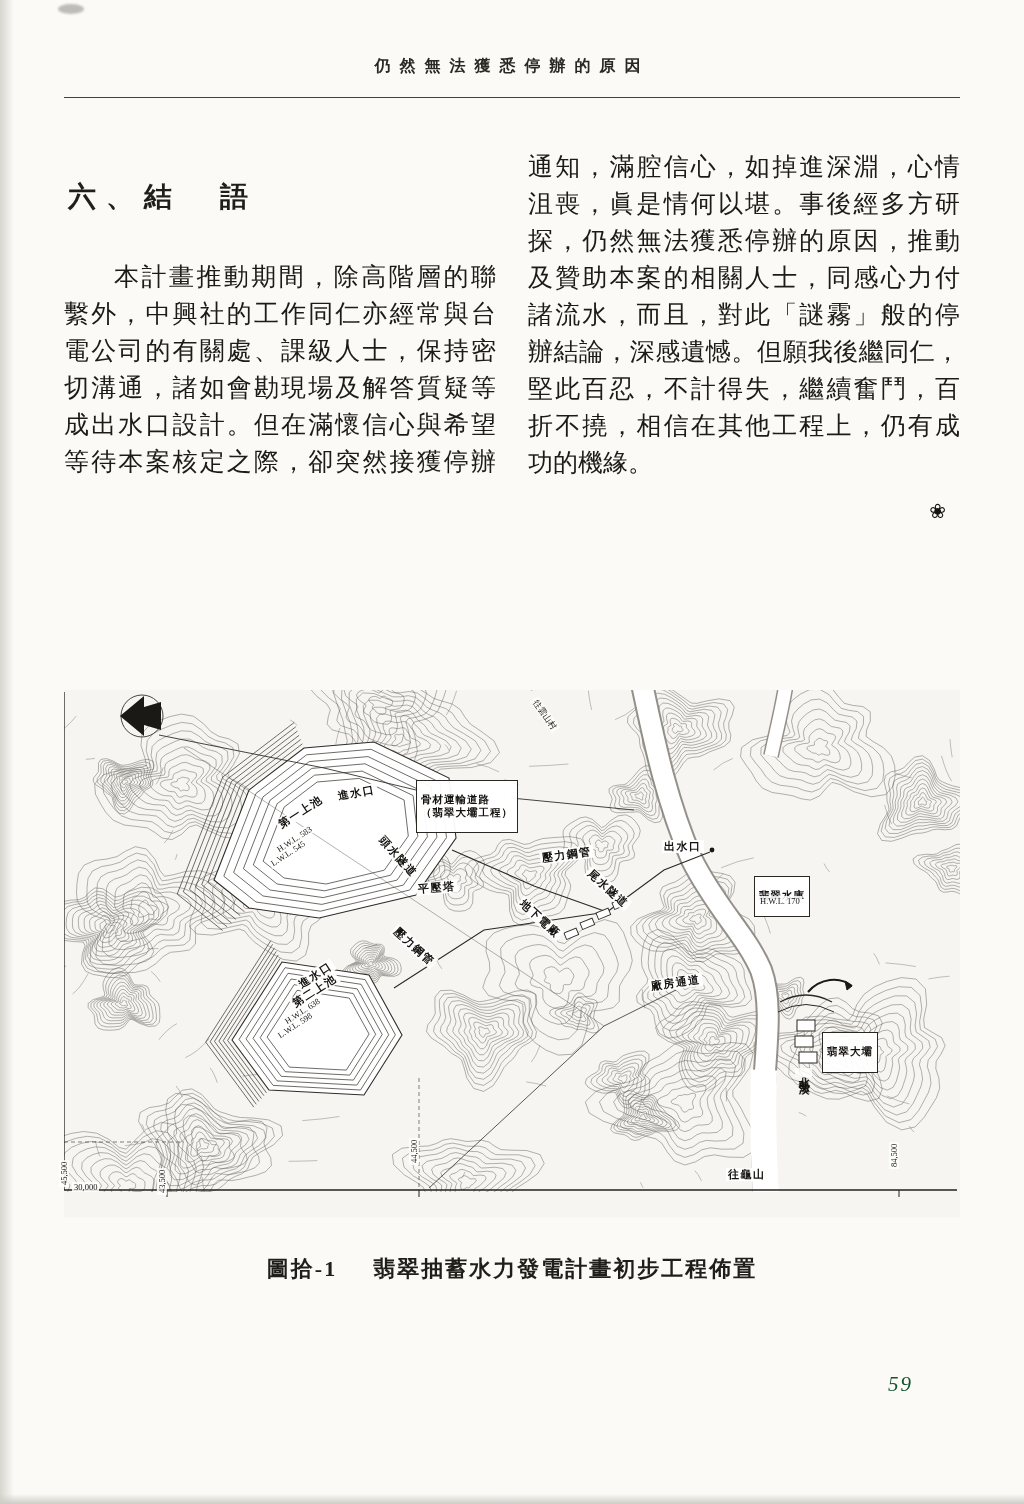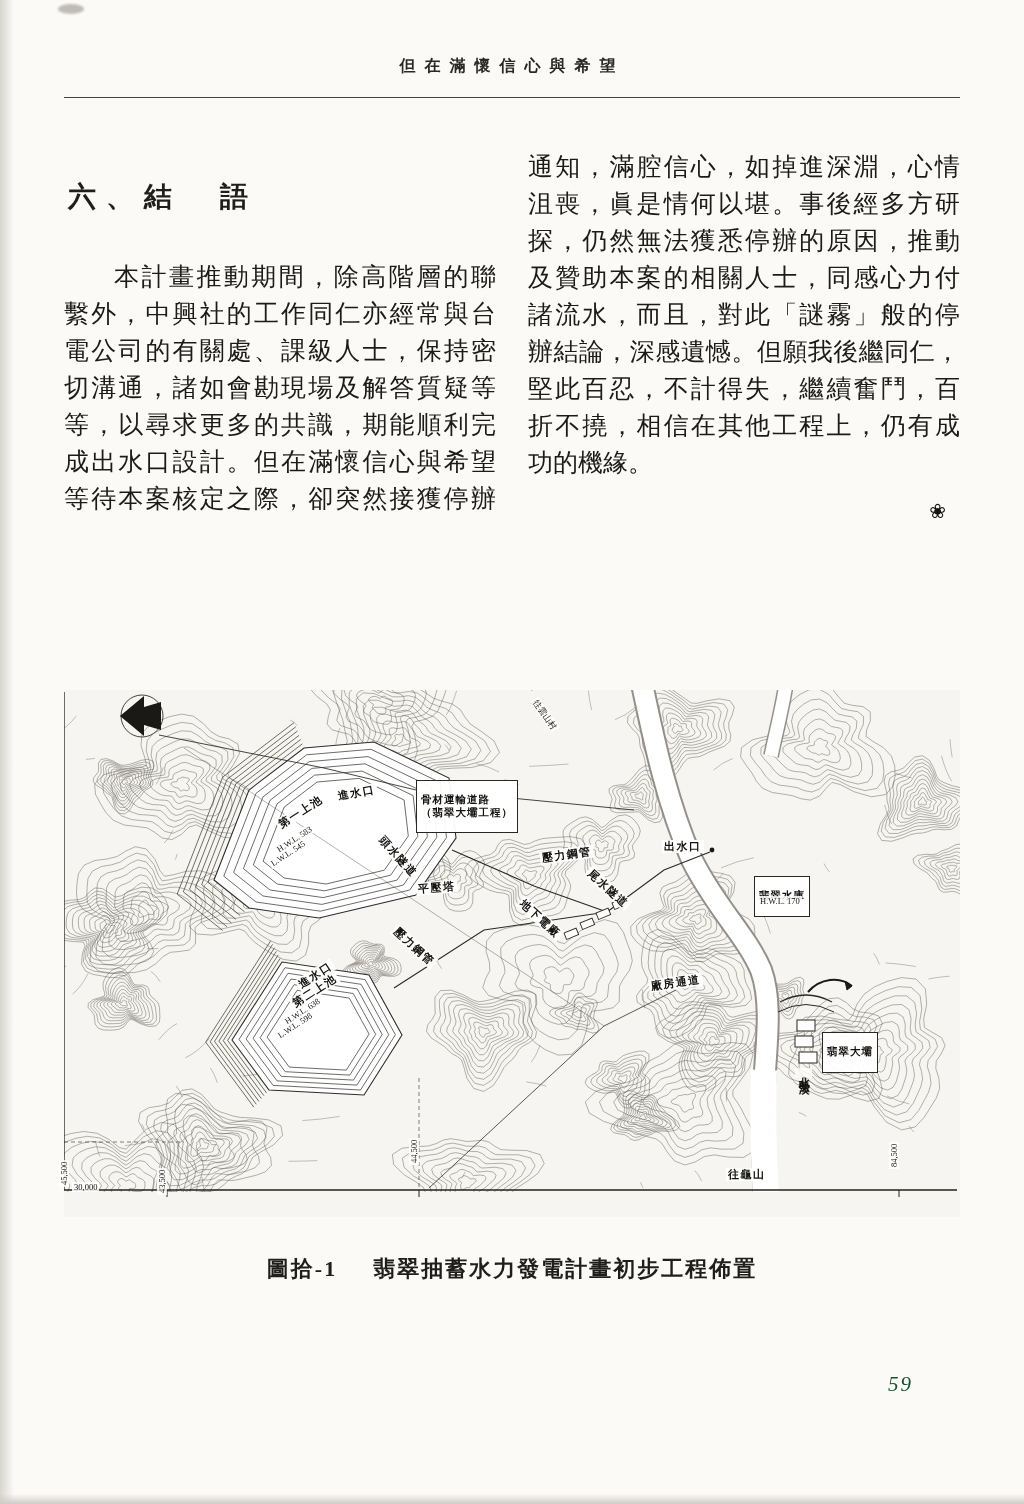--- a/index.html
+++ b/index.html
@@ -41,32 +41,31 @@
         color:#14532d;letter-spacing:2px;}
 </style>
 </head>
 <body>
 
 <div class="page">
   <div class="scan-left"></div>
   <div class="scan-bottom"></div>
   <div class="scan-smudge"></div>
 
-  <div class="header-title">但在滿懷信心與希望</div>
+  <div class="header-title">仍然無法獲悉停辦的原因</div>
   <div class="header-rule"></div>
 
   <div class="columns">
     <div class="col left">
       <div class="section-heading">六、結　語</div>
       <div class="para" id="left-lines">
           <div class="tline first">本計畫推動期間，除高階層的聯</div>
           <div class="tline">繫外，中興社的工作同仁亦經常與台</div>
           <div class="tline">電公司的有關處、課級人士，保持密</div>
           <div class="tline">切溝通，諸如會勘現場及解答質疑等</div>
-          <div class="tline">等，以尋求更多的共識，期能順利完</div>
           <div class="tline">成出水口設計。但在滿懷信心與希望</div>
           <div class="tline">等待本案核定之際，卻突然接獲停辦</div>
         </div>
     </div>
     <div class="col right">
       <div class="para" id="right-lines">
           <div class="tline">通知，滿腔信心，如掉進深淵，心情</div>
           <div class="tline">沮喪，眞是情何以堪。事後經多方研</div>
           <div class="tline">探，仍然無法獲悉停辦的原因，推動</div>
           <div class="tline">及贊助本案的相關人士，同感心力付</div>

